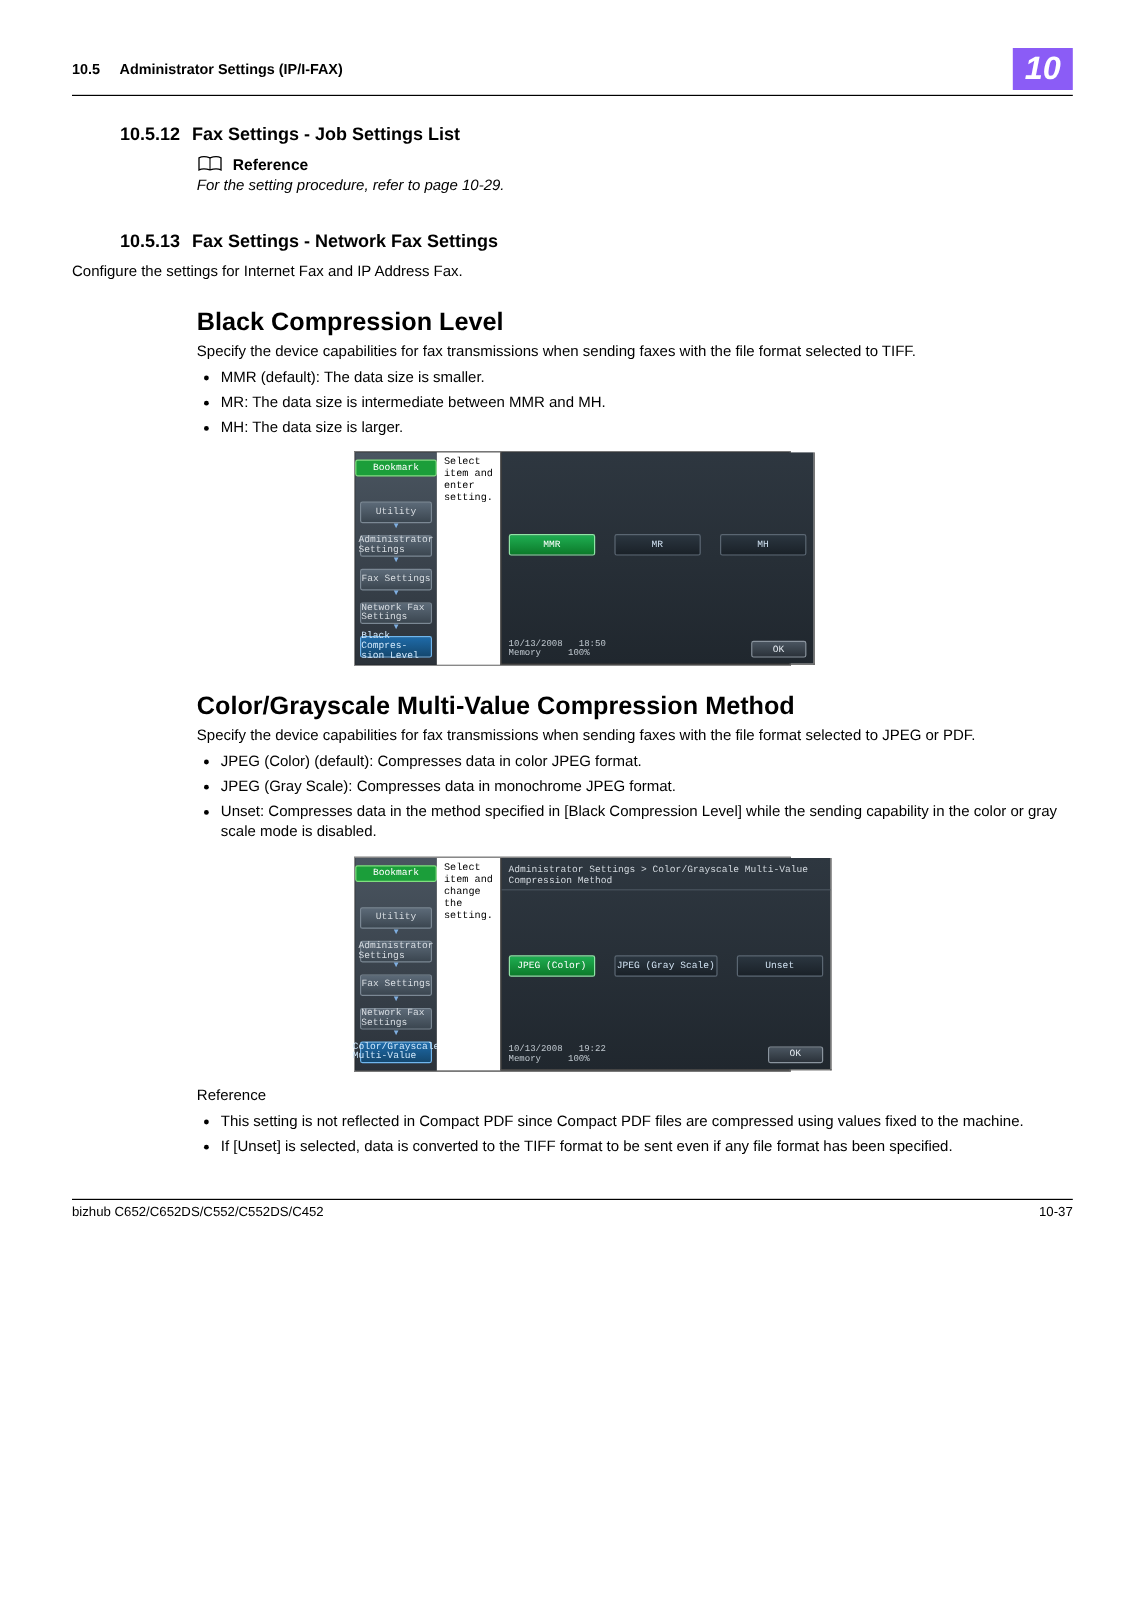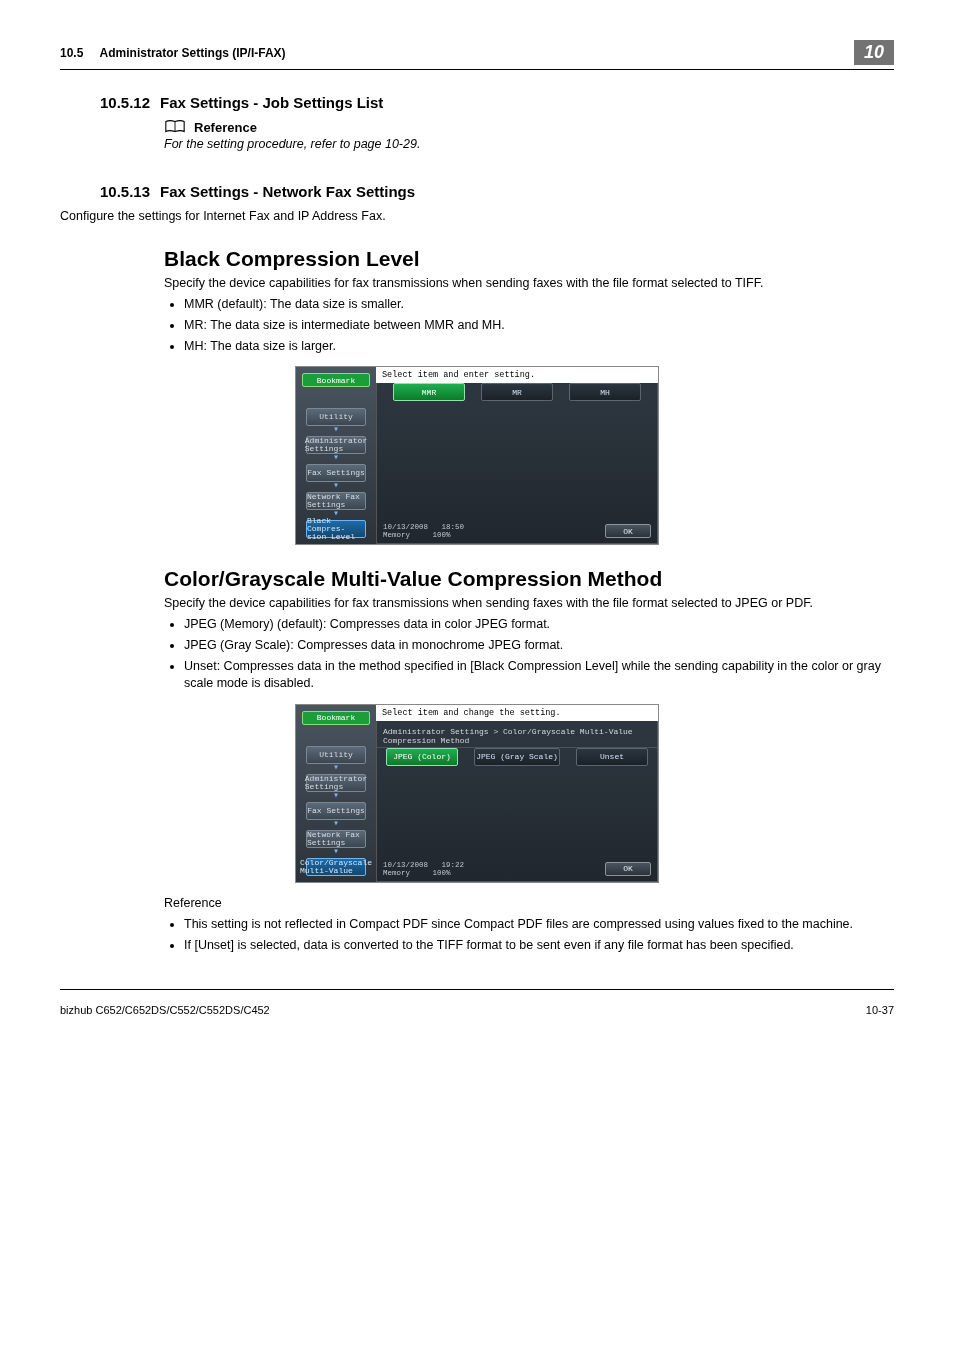--- a/index.html
+++ b/index.html
@@ -17,23 +17,23 @@
     align-items: center;
     border-bottom: 1px solid #000;
     padding-bottom: 4px;
     margin-bottom: 24px;
   }
   .top-left {
     font-size: 12px;
     font-weight: bold;
   }
   .top-right {
-    background: #737373;
+    background: #8b5cf6;
     color: #fff;
-    font-size: 18px;
+    font-size: 27px;
     font-weight: bold;
     font-style: italic;
     padding: 2px 10px;
   }
   .section-title {
     display: flex;
     gap: 10px;
     font-weight: bold;
     font-size: 15px;
     margin: 14px 0 8px 0;
@@ -97,21 +97,21 @@
     color: #d7dce1;
     font-size: 8px;
     line-height: 1;
   }
   .nav-arrow { color:#7faee0; font-size:10px; line-height:0.6; margin-top:-2px; }
   .nav-current {
     background: linear-gradient(#1e6aa8,#14486f);
     border: 1px solid #6fb6ee;
     color: #cfe7fb;
   }
-  .ss-right { flex:1; display:flex; flex-direction:column; }
+  .ss-right { flex:1; display:flex; flex-direction:row; }
   .ss-instruct {
     background: #fff;
     color:#000;
     font-size:8.5px;
     padding:3px 6px;
   }
   .ss-main {
     background: linear-gradient(#2e3740,#20272e);
     flex:1;
     display:flex;
@@ -121,20 +121,21 @@
   }
   .ss-crumb {
     font-size: 8px;
     color: #d0d6dc;
     padding: 6px 6px 2px 6px;
     border-bottom: 1px solid #4a545e;
   }
   .ss-opts {
     flex:1;
     display:flex;
+    align-items:center;
     justify-content:center;
     gap:16px;
     padding:0 6px;
   }
   .opt-btn {
     width: 72px;
     height: 18px;
     display:flex;
     align-items:center;
     justify-content:center;
@@ -165,21 +166,21 @@
     border-radius:2px;
     display:flex;
     align-items:center;
     justify-content:center;
     color:#e0e6ec;
     font-size:8px;
   }
   .footer {
     border-top: 1px solid #000;
     margin-top: 36px;
-    padding-top: 14px;
+    padding-top: 4px;
     display: flex;
     justify-content: space-between;
     font-size: 11px;
   }
   .book-icon {
     width:22px; height:16px;
     display:inline-block;
   }
 </style>
 </head>
@@ -259,21 +260,21 @@
         </div>
       </div>
     </div>
   </div>
 </div>
 
 <div class="indent">
   <div class="sub-head">Color/Grayscale Multi-Value Compression Method</div>
   <div class="body-text">Specify the device capabilities for fax transmissions when sending faxes with the file format selected to JPEG or PDF.</div>
   <ul class="body-list">
-    <li>JPEG (Memory) (default): Compresses data in color JPEG format.</li>
+    <li>JPEG (Color) (default): Compresses data in color JPEG format.</li>
     <li>JPEG (Gray Scale): Compresses data in monochrome JPEG format.</li>
     <li>Unset: Compresses data in the method specified in [Black Compression Level] while the sending capability in the color or gray scale mode is disabled.</li>
   </ul>
 </div>
 
 <div class="screenshot-wrap">
   <div class="screenshot">
     <div class="ss-left">
       <div class="bookmark-tab">Bookmark</div>
       <div class="nav-tab">Utility</div>

